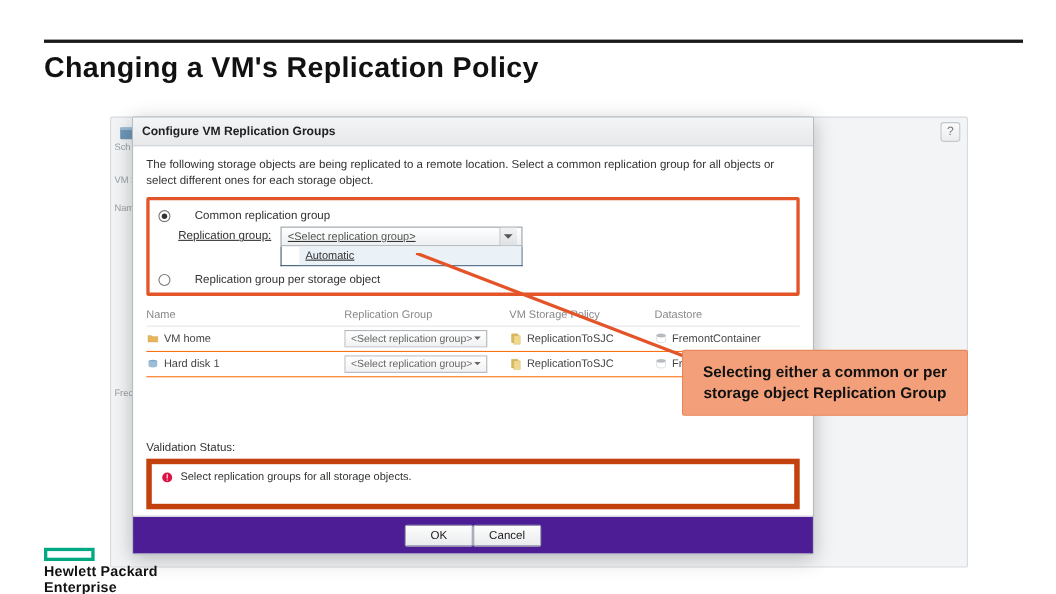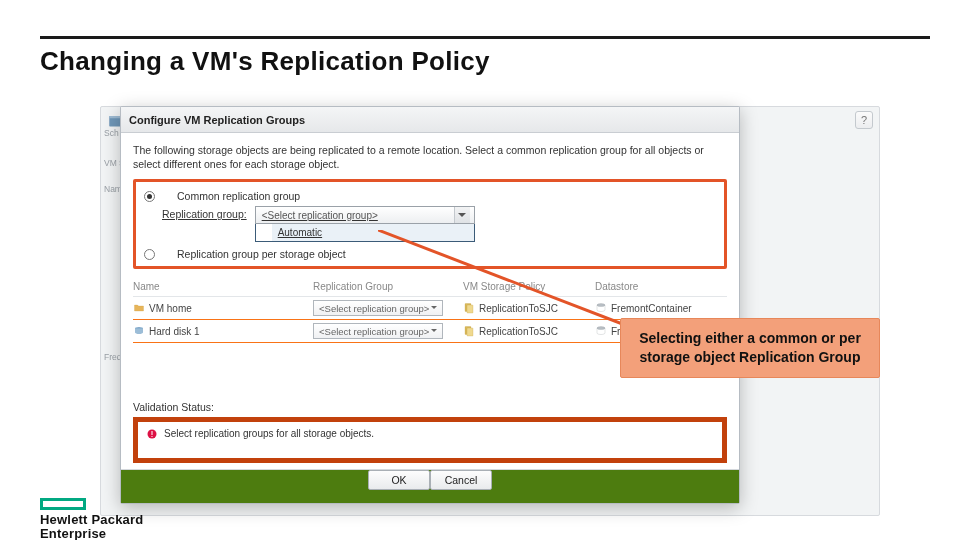--- a/index.html
+++ b/index.html
@@ -143,23 +143,24 @@
     border:5px solid #c2410c;
     background:#fff;
     height: 46px;
     padding:6px 8px;
     display:flex; align-items:flex-start; gap:6px;
     font-size:10px; color:#333;
   }
   .err-icon{ width:12px;height:12px; fill:#d14; flex:0 0 12px;}
   .modal-footer {
     border-top:1px solid #d4d8dc;
-    background:#4d7c0f;
+    background:#4c1d95;
     height: 34px;
     display:flex;
+    align-items:center;
     justify-content:center;
   }
   .btn {
     min-width:62px; height:20px;
     border:1px solid #a9afb5;
     background:linear-gradient(#fdfdfd,#e9ebed);
     font-size:10.5px; color:#222;
     border-radius:2px;
     display:flex; align-items:center; justify-content:center;
     cursor:pointer;

